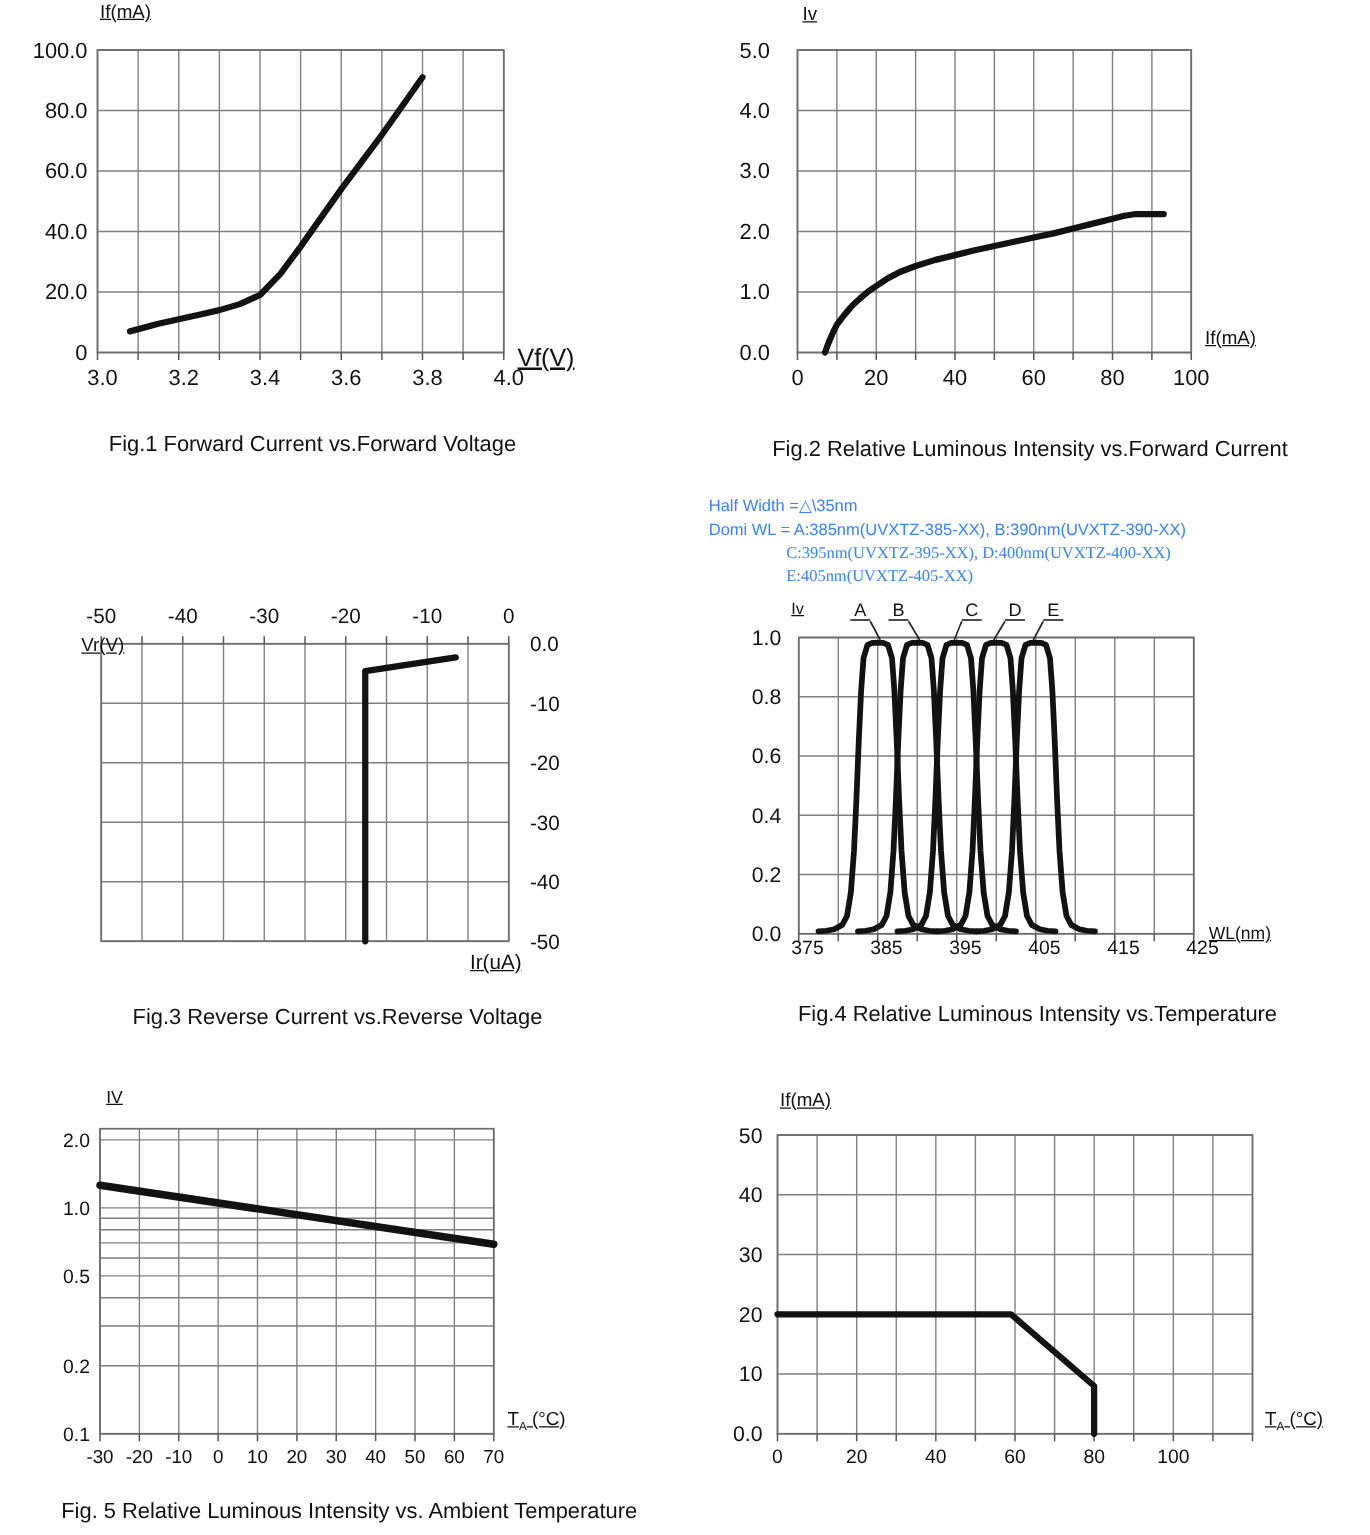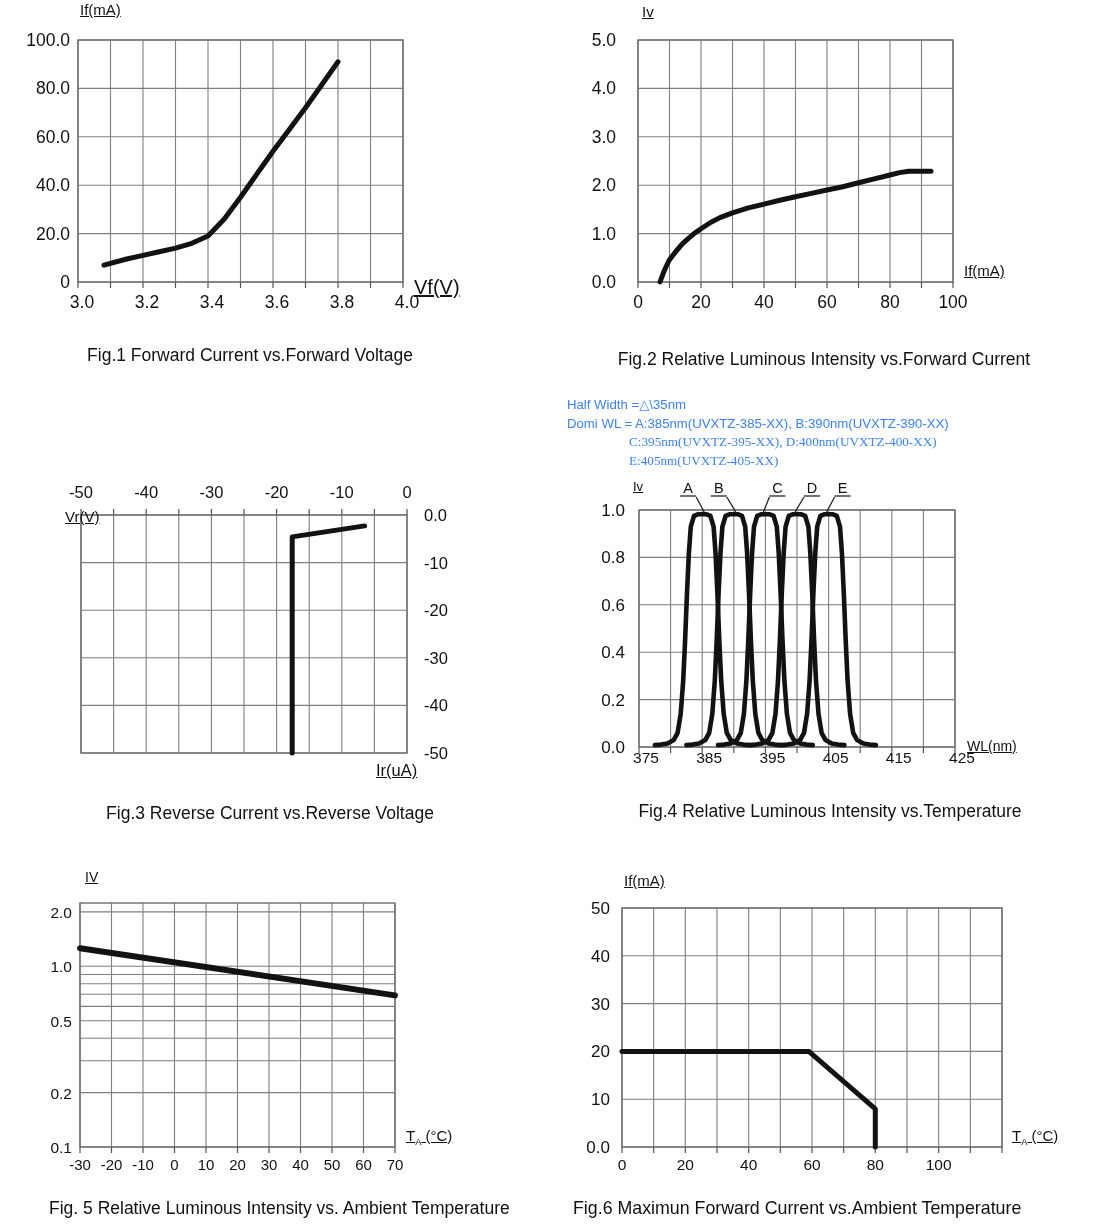--- a/index.html
+++ b/index.html
@@ -389,15 +389,14 @@
   <div class="abs axis-title" style="left:633px;top:480px;font-size:13px;">Iv</div>
   <div class="abs axis-title" style="left:967px;top:739px;font-size:14px;">WL(nm)</div>
   <div class="abs caption" style="left:605px;top:802px;width:450px;font-size:17.5px;">Fig.4 Relative Luminous Intensity vs.Temperature</div>
 
   <div class="abs axis-title" style="left:85px;top:870px;font-size:14px;">IV</div>
   <div class="abs axis-title" style="left:406px;top:1128px;font-size:15px;"><span>T</span><sub>A</sub><span> (°C)</span></div>
   <div class="abs caption-left" style="left:5px;top:1199px;font-size:17.5px;margin-left:44px;">Fig. 5 Relative Luminous Intensity vs. Ambient Temperature</div>
 
   <div class="abs axis-title" style="left:624px;top:873px;font-size:15px;">If(mA)</div>
   <div class="abs axis-title" style="left:1012px;top:1128px;font-size:15px;"><span>T</span><sub>A</sub><span> (°C)</span></div>
-  <div class="abs caption-left" style="left:573px;top:1199px;font-size:17.8px;">Fig.6 Maximun Forward Current vs.Ambient Temperature</div>
 
 </div>
 
 </body></html>

